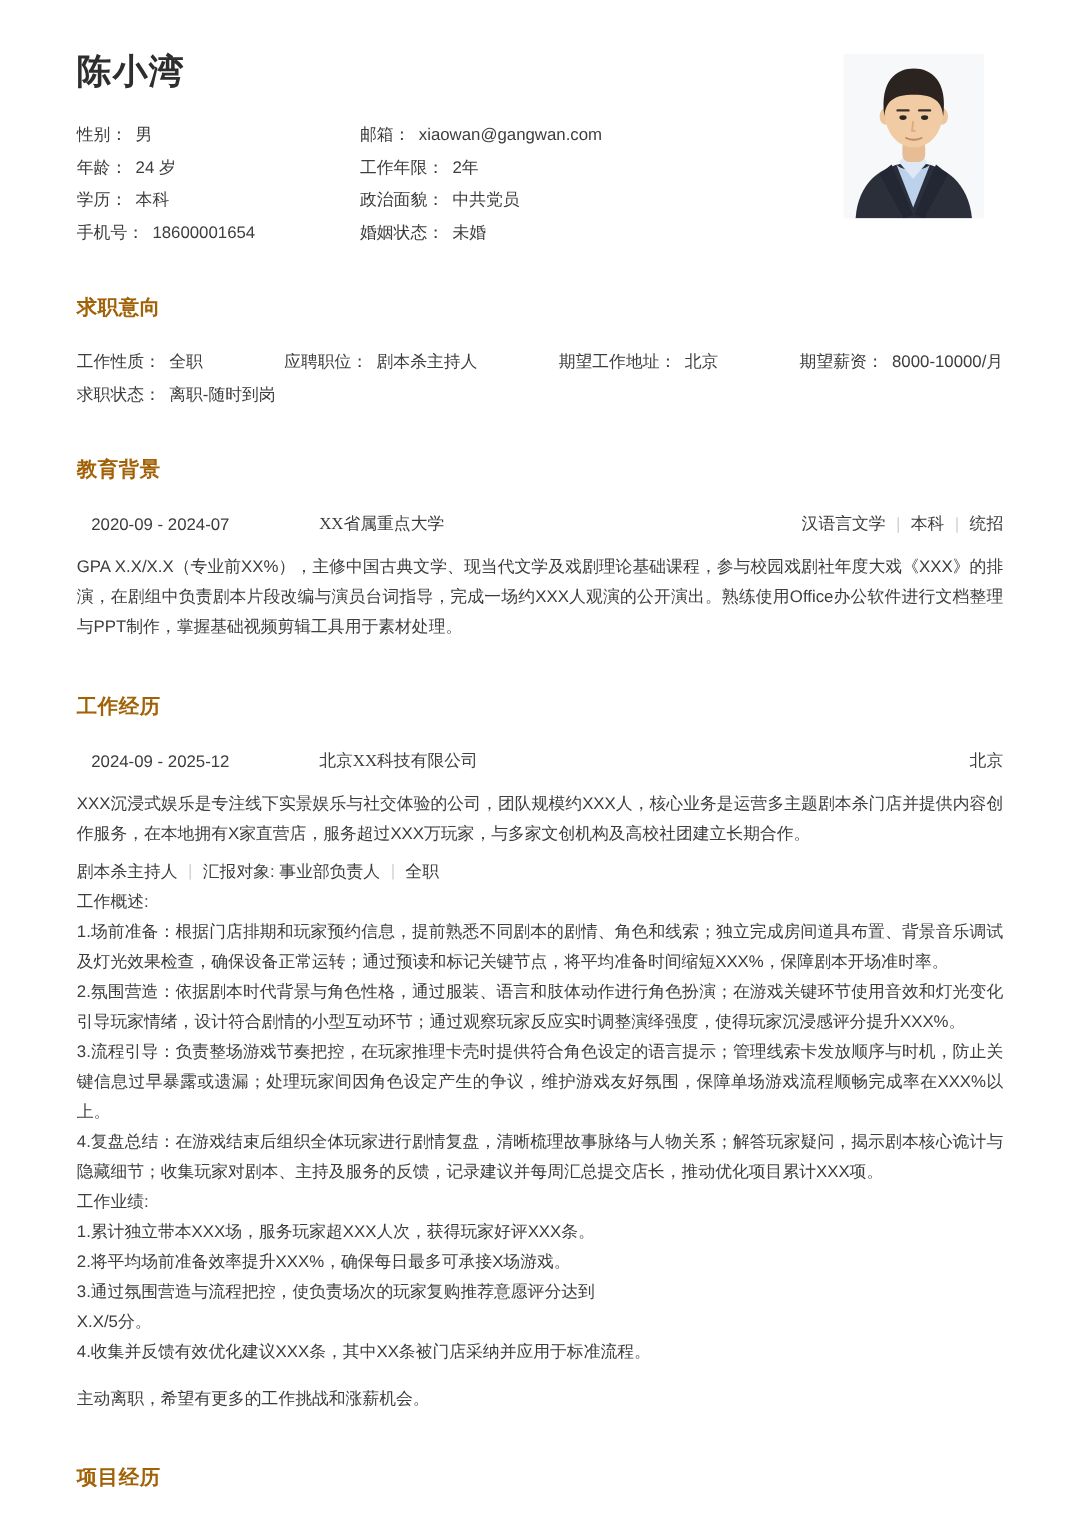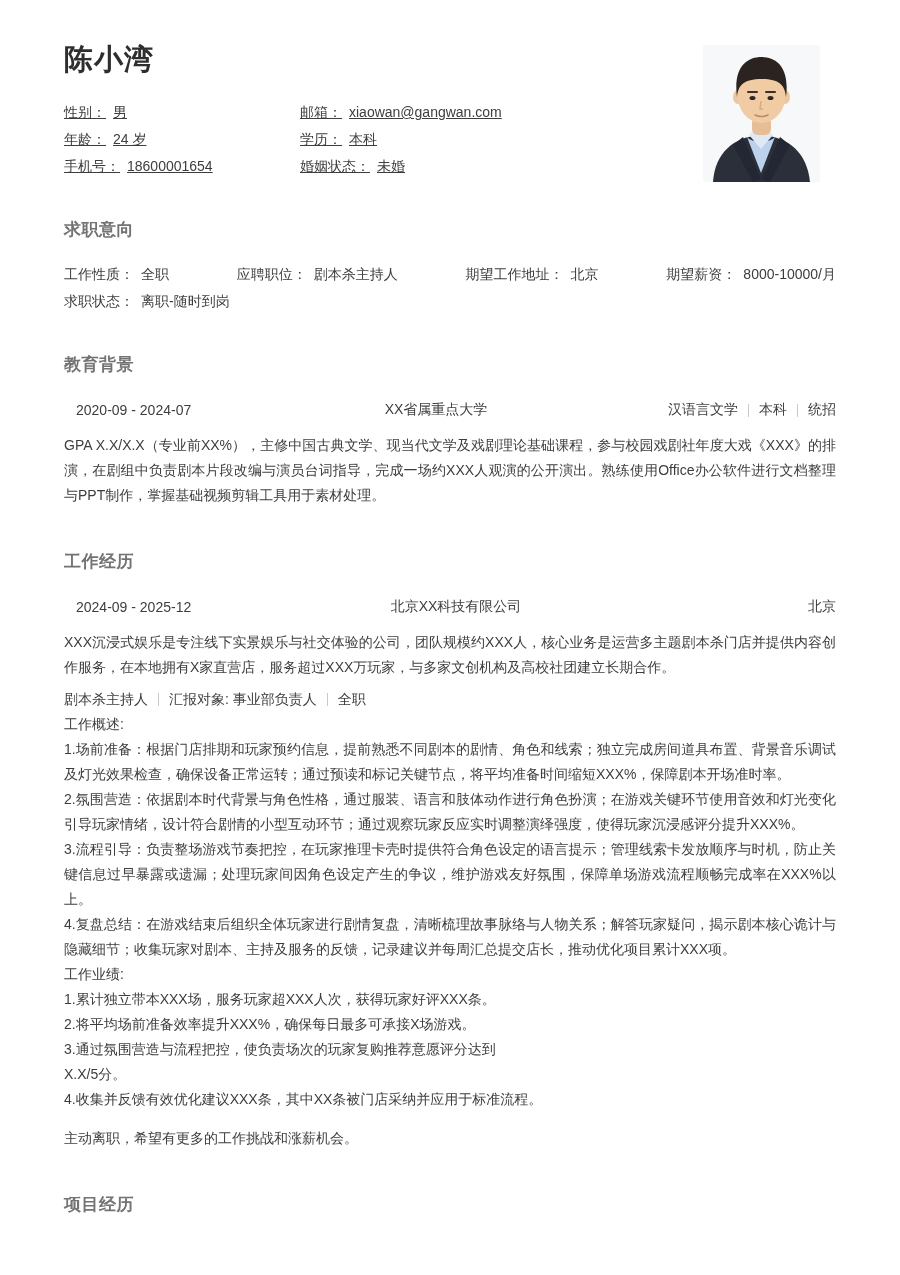--- a/index.html
+++ b/index.html
@@ -13,46 +13,46 @@
   }
   .page { position: relative; width: 900px; height: 1275px; padding: 40px 64px 17px 64px; }
 
   
   .candidate-name {
     font-size: 29px; font-weight: 700; color: #2e2e2e;
     letter-spacing: 1px; margin-bottom: 24px;
   }
   .info-grid {
     display: grid; grid-template-columns: 236px auto;
-    row-gap: 9px; width: 560px; font-size: 14px; text-decoration: underline;
+    row-gap: 9px; width: 560px; font-size: 14px;
   }
   .field-label { color: #3d3d3d; }
   .field-value { margin-left: 7px; color: #3d3d3d; }
 
   .photo-wrap {
     position: absolute; top: 45px; right: 80px;
     width: 117px; height: 137px; overflow: hidden; background: #f7f8fa;
   }
   .photo-wrap svg { display: block; }
 
   
   .section { margin-top: 42px; }
   .section-title {
-    font-size: 17px; font-weight: 700; color: #737373; margin-bottom: 25px;
+    font-size: 17px; font-weight: 700; color: #a16207; margin-bottom: 25px;
     letter-spacing: 0.5px;
   }
 
   
   .intent-row { display: flex; justify-content: space-between; align-items: center; margin-top: 16px; }
   .intent-row2 { margin-top: 9px; }
 
   
   .meta-row { display: flex; align-items: center; margin-left: 12px; }
   .meta-left { width: 190px; white-space: nowrap; }
-  .meta-center { flex: 1; text-align: center; white-space: nowrap; }
+  .meta-center { flex: 1; text-align: left; white-space: nowrap; font-family: Liberation Serif, serif; }
   .meta-right { width: 190px; text-align: left; white-space: nowrap; display: flex; justify-content: flex-end; align-items: center; }
   .meta-right-wide { width: 230px; }
 
   .vsep {
     display: inline-block; width: 1px; height: 13px; background: #c9c9c9;
     margin: 0 10px; vertical-align: -1px;
   }
 
   .para {
     margin-top: 14px; line-height: 25px; text-align: justify; color: #3d3d3d;
@@ -73,21 +73,27 @@
     <div>
       <span class="field-label">性别：</span><span class="field-value">男</span>
     </div>
     <div>
       <span class="field-label">邮箱：</span><span class="field-value">xiaowan@gangwan.com</span>
     </div>
     <div>
       <span class="field-label">年龄：</span><span class="field-value">24 岁</span>
     </div>
     <div>
+      <span class="field-label">工作年限：</span><span class="field-value">2年</span>
+    </div>
+    <div>
       <span class="field-label">学历：</span><span class="field-value">本科</span>
+    </div>
+    <div>
+      <span class="field-label">政治面貌：</span><span class="field-value">中共党员</span>
     </div>
     <div>
       <span class="field-label">手机号：</span><span class="field-value">18600001654</span>
     </div>
     <div>
       <span class="field-label">婚姻状态：</span><span class="field-value">未婚</span>
     </div>
   </div>
 
   <div class="photo-wrap">

